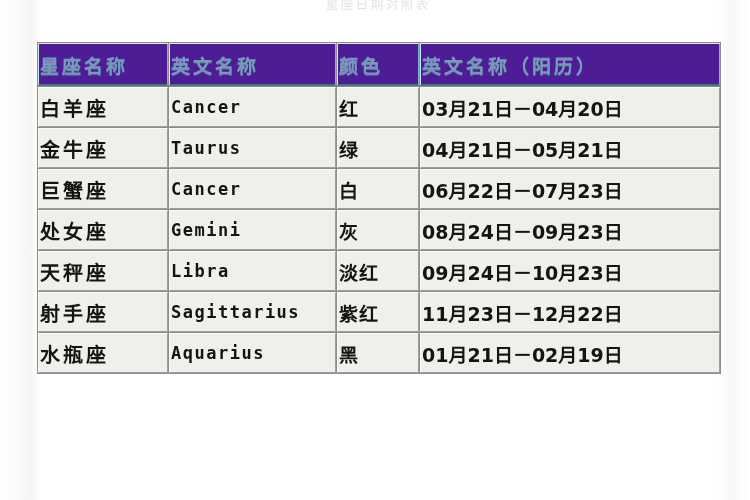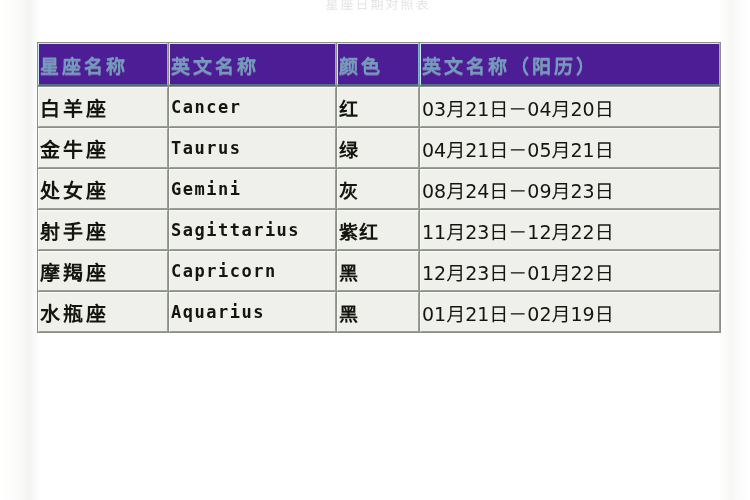--- a/index.html
+++ b/index.html
@@ -114,21 +114,21 @@
   td.cell-color {
     font-size: 19px;
     letter-spacing: 1px;
     font-weight: 700;
     font-family: "DejaVu Sans", "Liberation Sans", sans-serif;
   }
 
   td.cell-date {
     font-size: 19px;
     letter-spacing: 0px;
-    font-weight: 400;
+    font-weight: 700;
     font-family: "DejaVu Sans", "Liberation Sans", sans-serif;
     margin-left: 40px;
   }
 </style>
 </head>
 <body>
 
 <div class="page">
 
   <div class="title-strip">星座日期对照表</div>
@@ -159,44 +159,50 @@
         </tr>
 
         <tr>
           <td class="cell-name">金牛座</td>
           <td class="cell-eng">Taurus</td>
           <td class="cell-color">绿</td>
           <td class="cell-date">04月21日－05月21日</td>
         </tr>
 
 
+        <tr>
+          <td class="cell-name">巨蟹座</td>
+          <td class="cell-eng">Cancer</td>
+          <td class="cell-color">白</td>
+          <td class="cell-date">06月22日－07月23日</td>
+        </tr>
 
 
         <tr>
           <td class="cell-name">处女座</td>
           <td class="cell-eng">Gemini</td>
           <td class="cell-color">灰</td>
           <td class="cell-date">08月24日－09月23日</td>
         </tr>
 
+        <tr>
+          <td class="cell-name">天秤座</td>
+          <td class="cell-eng">Libra</td>
+          <td class="cell-color">淡红</td>
+          <td class="cell-date">09月24日－10月23日</td>
+        </tr>
 
 
         <tr>
           <td class="cell-name">射手座</td>
           <td class="cell-eng">Sagittarius</td>
           <td class="cell-color">紫红</td>
           <td class="cell-date">11月23日－12月22日</td>
         </tr>
 
-        <tr>
-          <td class="cell-name">摩羯座</td>
-          <td class="cell-eng">Capricorn</td>
-          <td class="cell-color">黑</td>
-          <td class="cell-date">12月23日－01月22日</td>
-        </tr>
 
         <tr>
           <td class="cell-name">水瓶座</td>
           <td class="cell-eng">Aquarius</td>
           <td class="cell-color">黑</td>
           <td class="cell-date">01月21日－02月19日</td>
         </tr>
 
       </tbody>
     </table>

